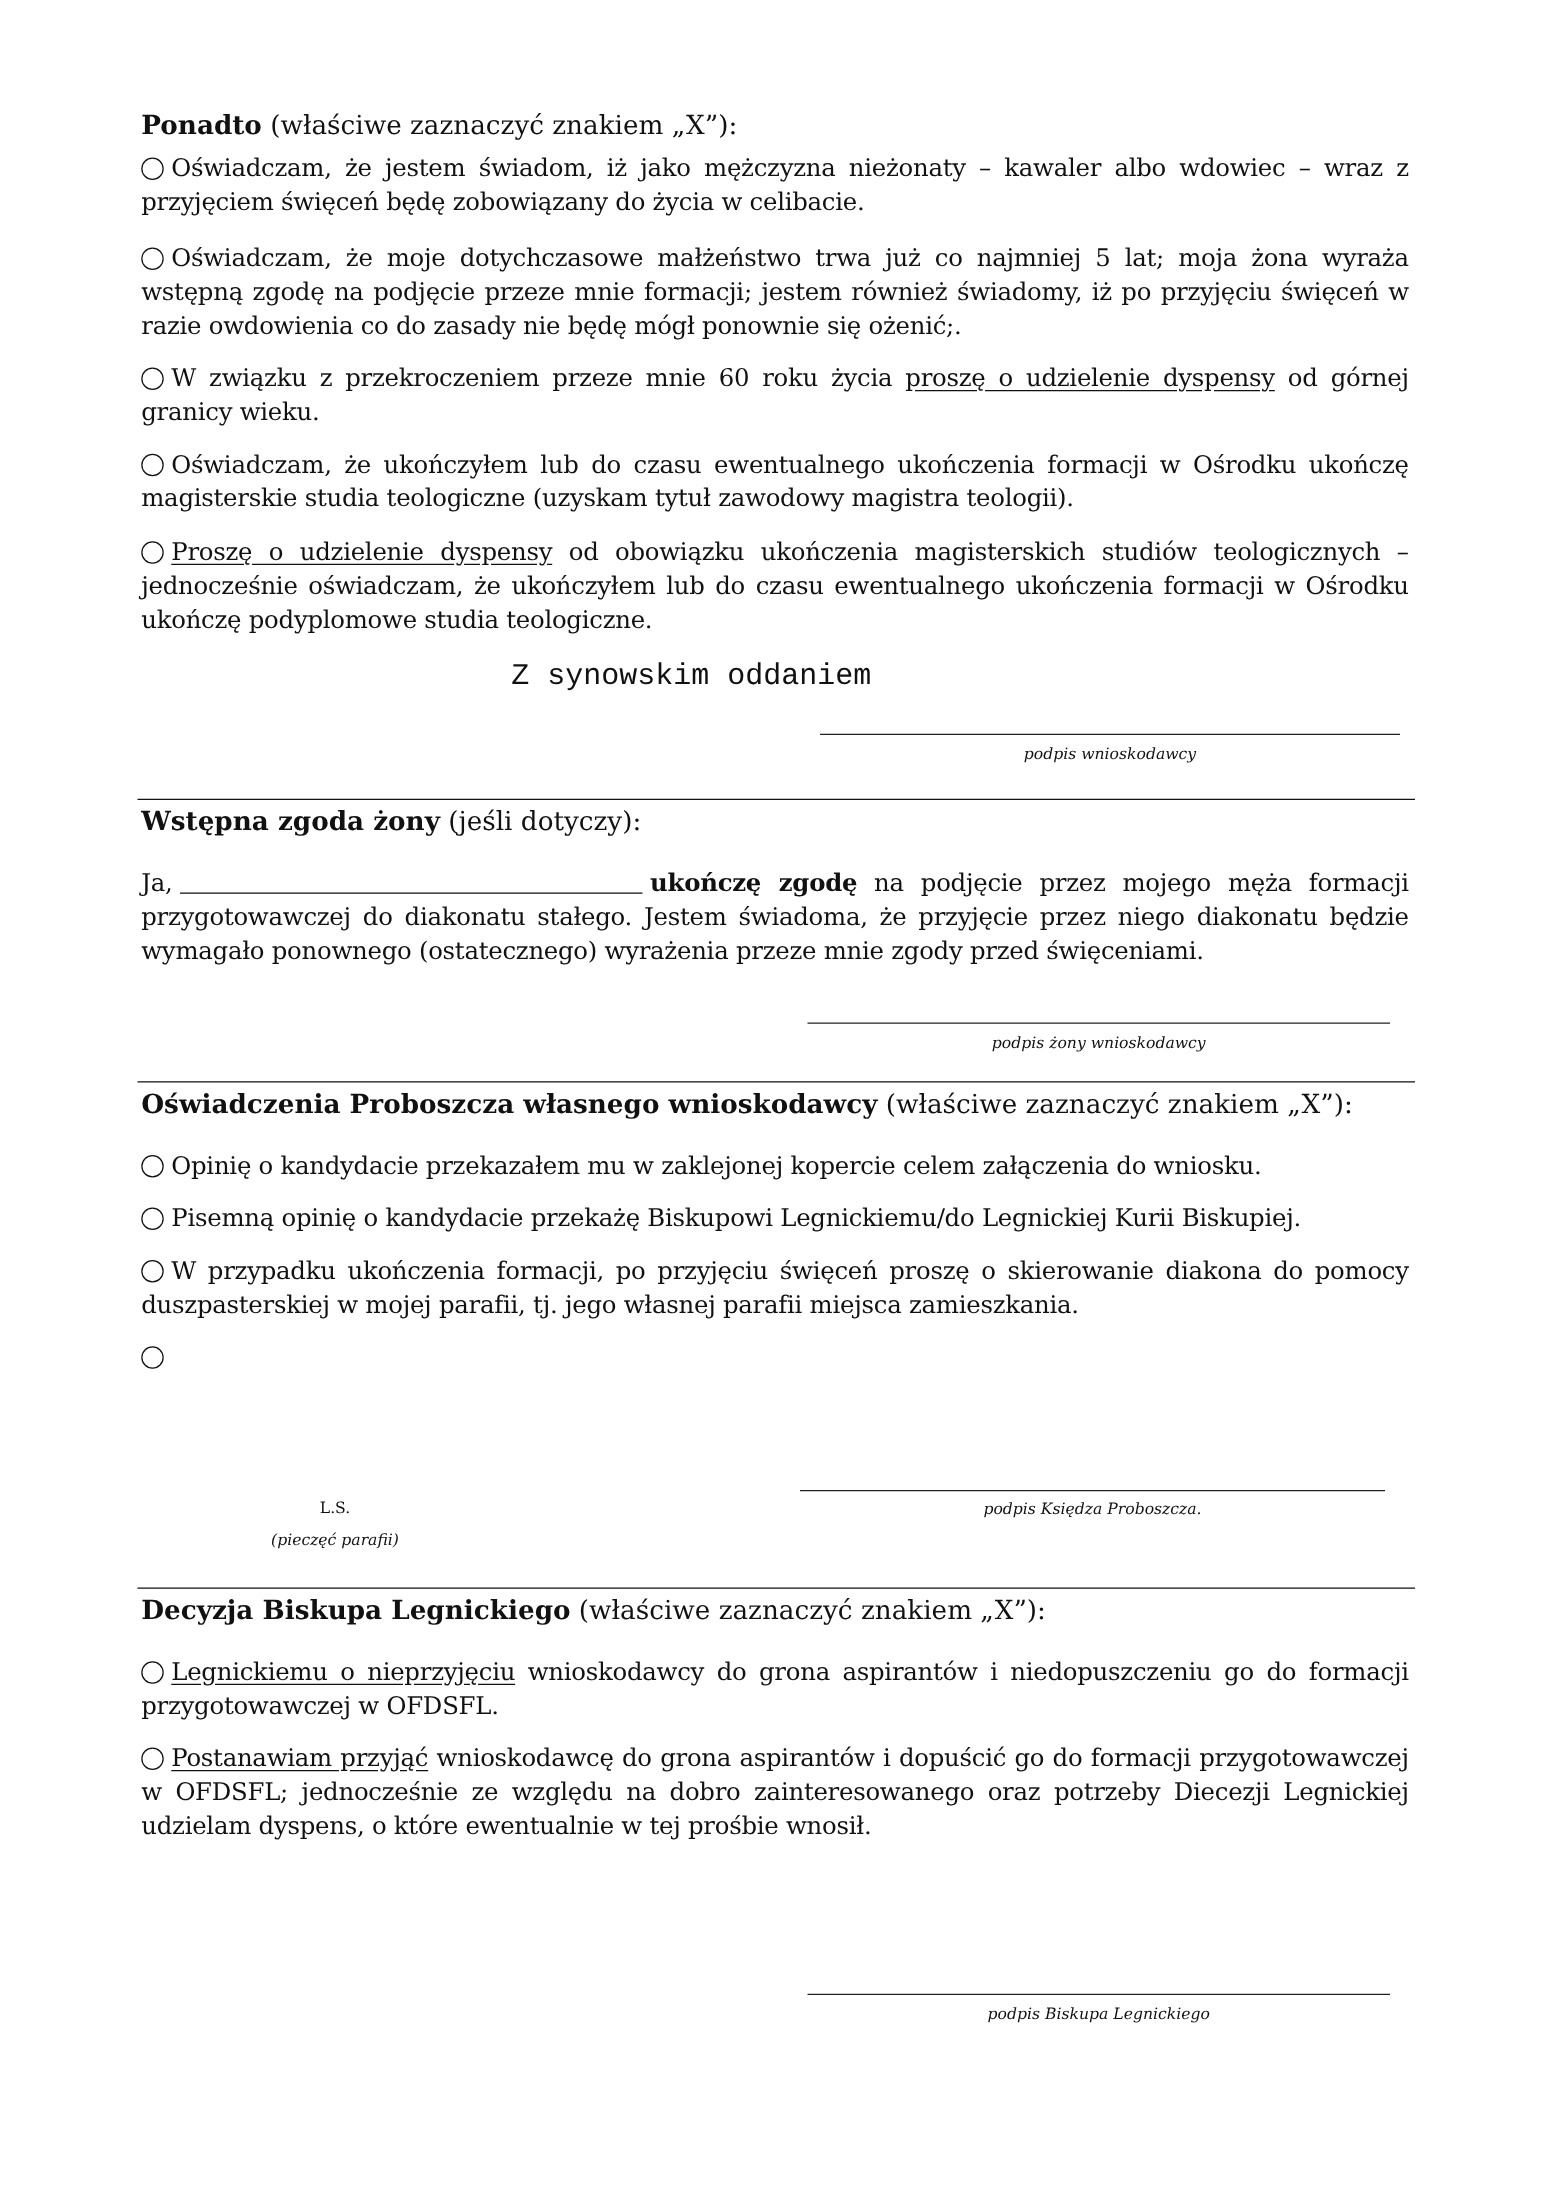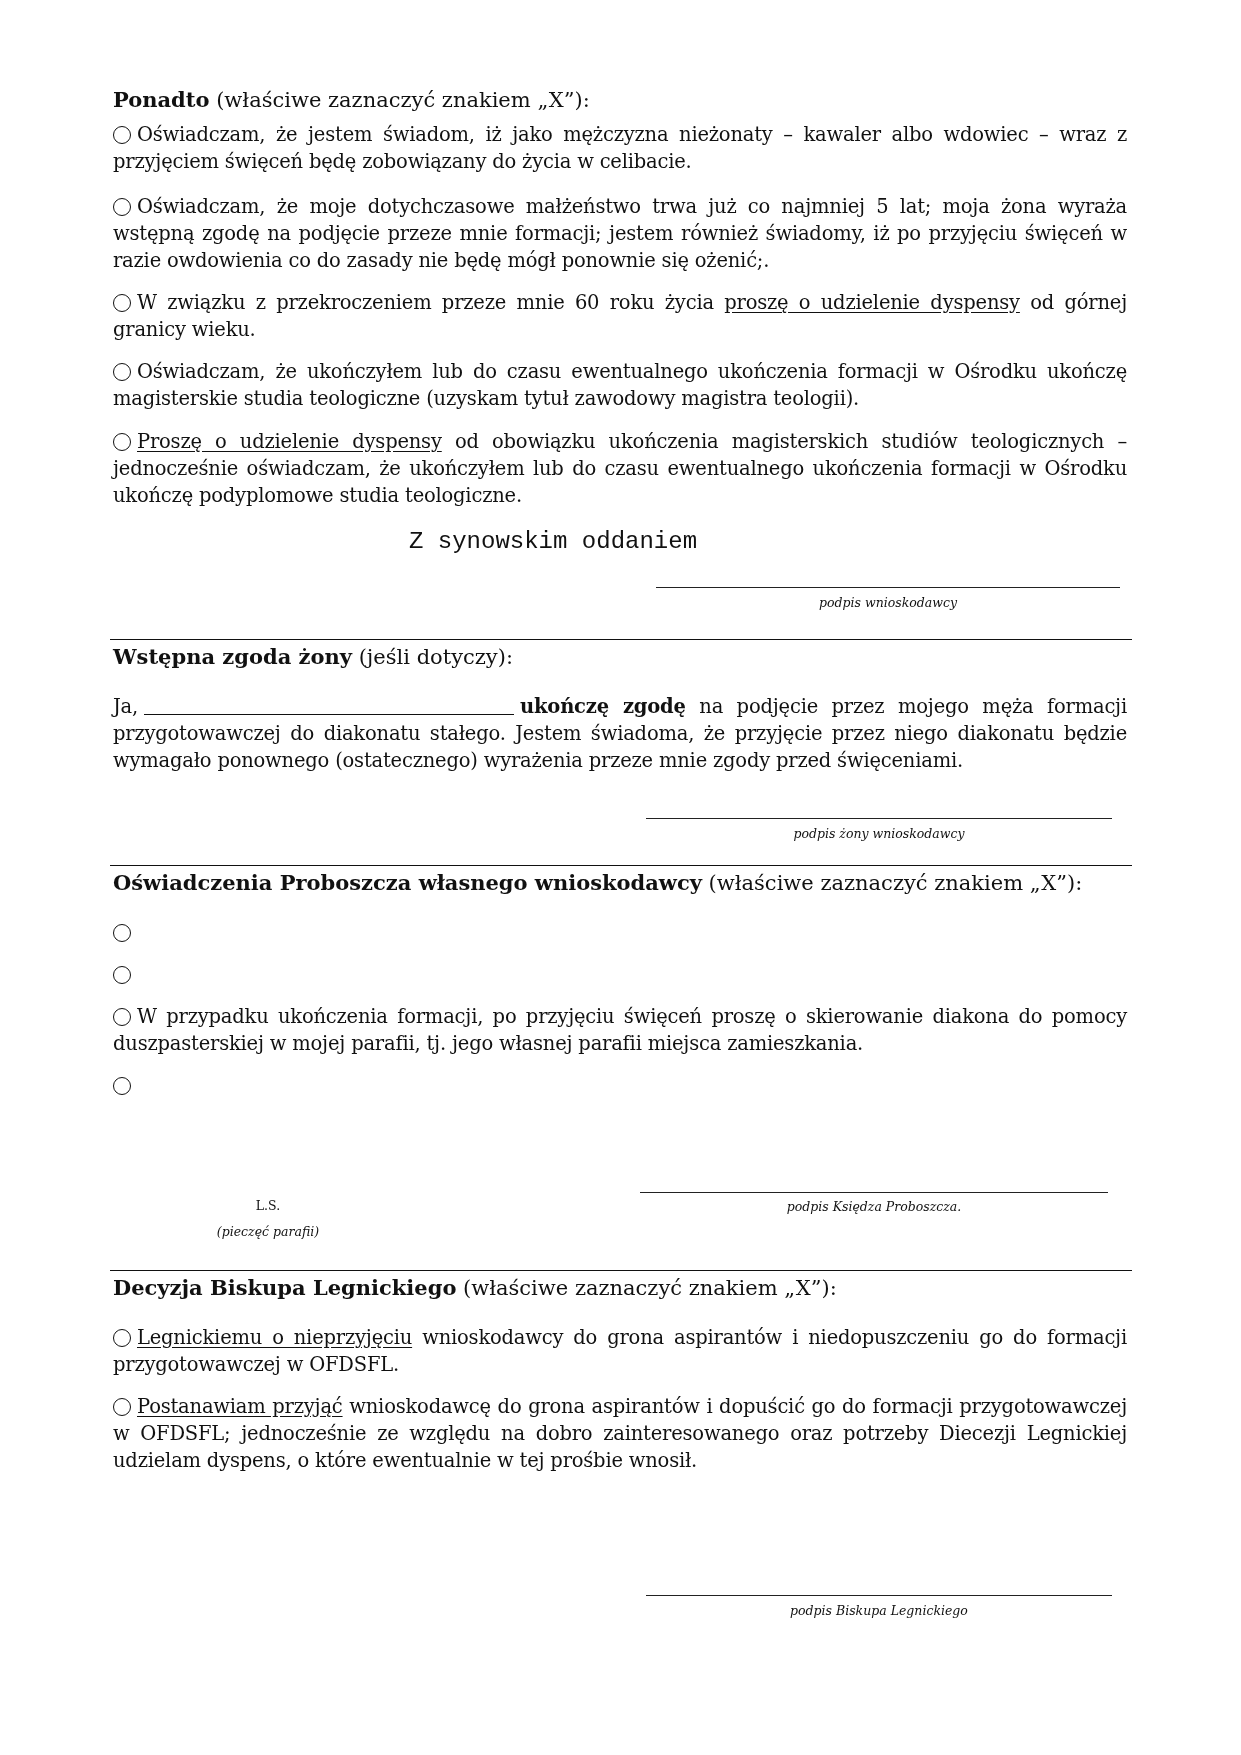--- a/index.html
+++ b/index.html
@@ -67,24 +67,24 @@
   <div class="sigline" style="left:533px; width:466px; top:818px;"></div>
   <div class="cap" style="left:533px; width:466px; top:826px;">podpis żony wnioskodawcy</div>
 
   <div class="hr" style="top:865px;"></div>
 
   <div class="h" style="top:869px;">
     <b>Oświadczenia Proboszcza własnego wnioskodawcy</b><span> (właściwe zaznaczyć znakiem „X”):</span>
   </div>
 
   <div class="p nojust" style="top:919px;">
-    <span class="radio"></span>
+    <span class="radio"></span><span>Opinię o kandydacie przekazałem mu w zaklejonej kopercie celem załączenia do wniosku.</span>
   </div>
   <div class="p nojust" style="top:961px;">
-    <span class="radio"></span>
+    <span class="radio"></span><span>Pisemną opinię o kandydacie przekażę Biskupowi Legnickiemu/do Legnickiej Kurii Biskupiej.</span>
   </div>
   <div class="p" style="top:1003px;">
     <span class="radio"></span><span>W przypadku ukończenia formacji, po przyjęciu święceń proszę o skierowanie diakona do pomocy duszpasterskiej w mojej parafii, tj. jego własnej parafii miejsca zamieszkania.</span>
   </div>
   <div class="p nojust" style="top:1072px;">
     <span class="radio"></span>
   </div>
 
   <div class="sigline" style="left:527px; width:468px; top:1192px;"></div>
   <div class="cap" style="left:527px; width:468px; top:1199px;">podpis Księdza Proboszcza.</div>

